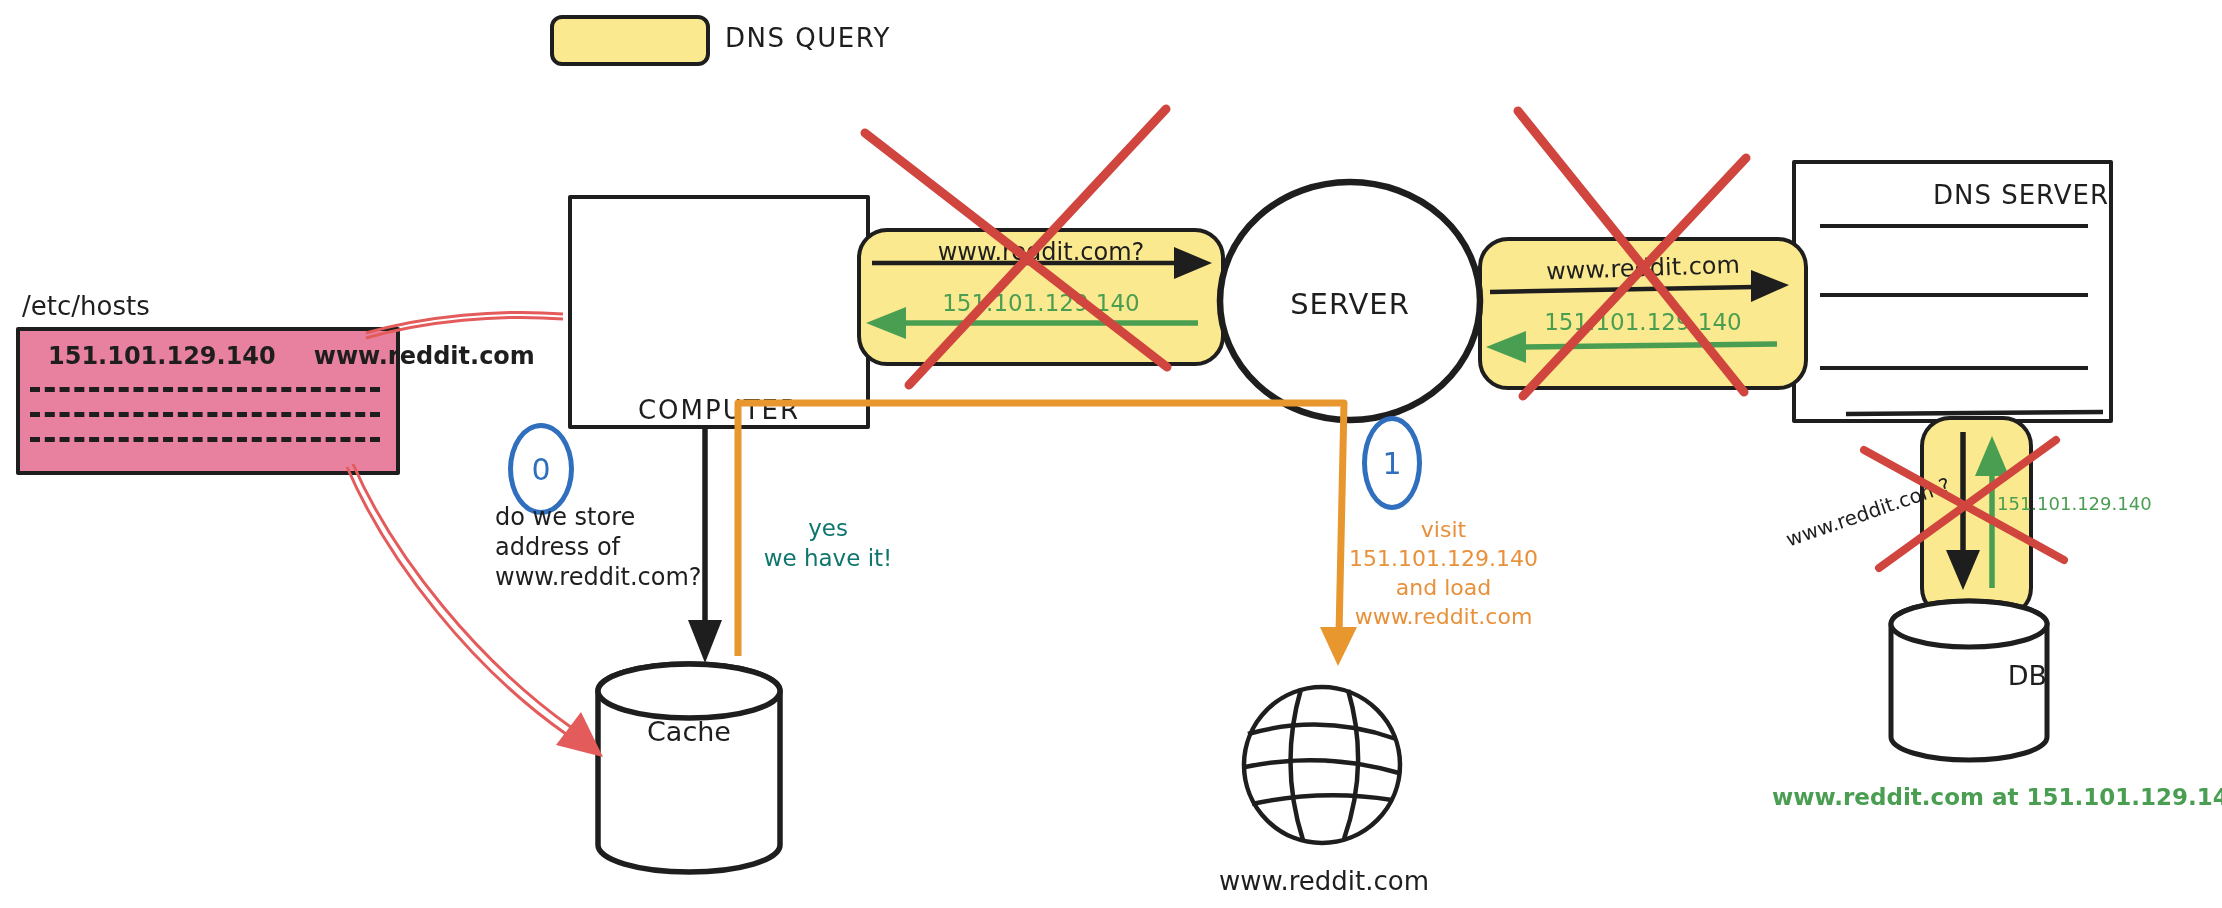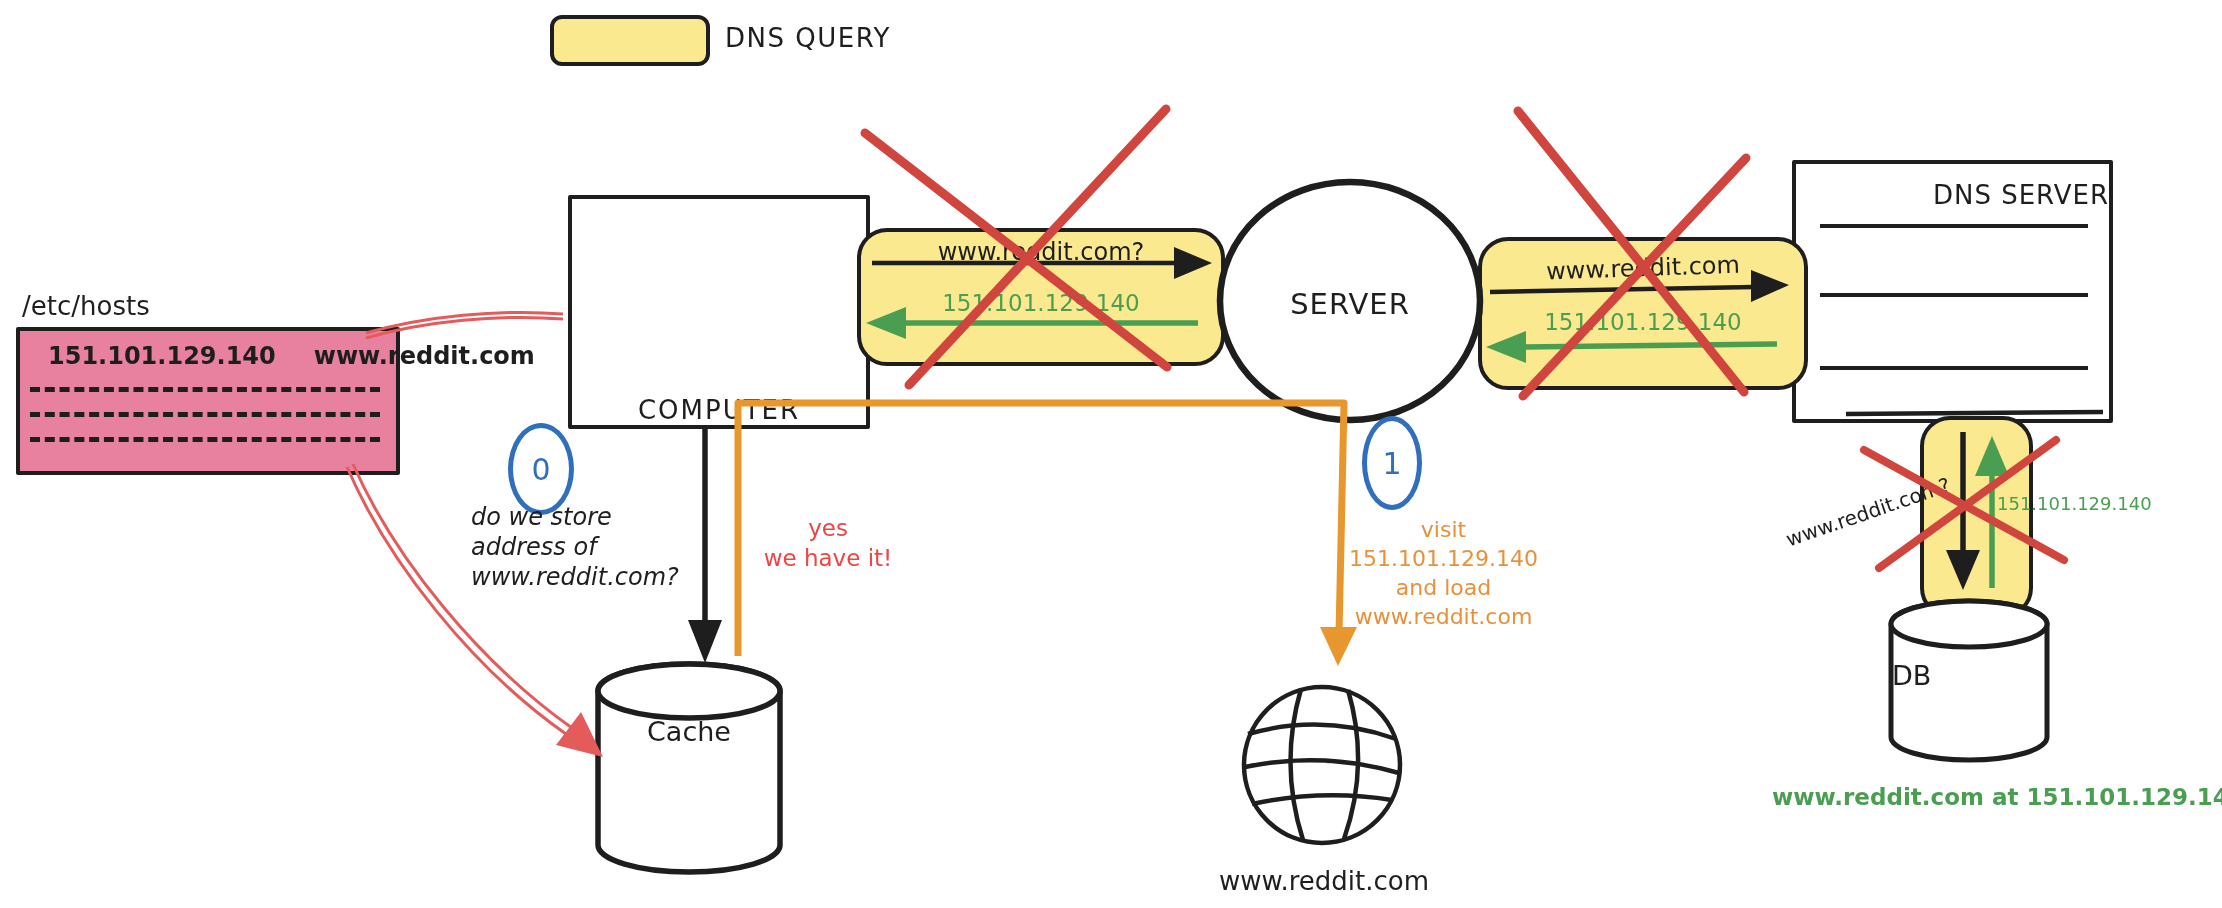--- a/index.html
+++ b/index.html
@@ -41,29 +41,29 @@
   .pill-bd .pill-query{top:13px;transform:rotate(-2deg);}
   .pill-bd .pill-resp{top:68px;}
   
   .vert-query{left:1782px;top:500px;font-size:20px;transform:rotate(-19deg);font-weight:500;}
   .vert-resp{left:1997px;top:493px;font-size:18px;color:#4a9e52;font-weight:500;}
   
   #strokes{position:absolute;left:0;top:0;width:2222px;height:908px;}
   
   .browser-label{left:1262px;top:287px;width:176px;text-align:center;font-size:29px;letter-spacing:1px;}
   .cache-label{left:598px;top:716px;width:182px;text-align:center;font-size:27px;}
-  .db-label{left:1892px;top:660px;width:155px;text-align:left;font-size:27px;}
+  .db-label{left:1892px;top:660px;width:155px;text-align:right;font-size:27px;}
   .globe-label{left:1208px;top:866px;width:232px;text-align:center;font-size:26px;font-weight:500;}
   .badge{position:absolute;border:5px solid #2f6fbe;border-radius:50%;color:#2f6fbe;
     display:flex;align-items:center;justify-content:center;font-size:30px;font-weight:500;background:transparent;}
   .badge-0{left:508px;top:423px;width:56px;height:82px;}
   .badge-1{left:1362px;top:416px;width:50px;height:84px;}
-  .step0-text{left:471px;top:502px;font-size:24px;line-height:30px;font-style:italic;}
+  .step0-text{left:495px;top:502px;font-size:24px;line-height:30px;}
   .step1-text{left:1341px;top:503px;width:205px;text-align:center;font-size:22px;line-height:29px;color:#e8913a;font-weight:500;margin-top:12px;}
-  .cache-reply{left:752px;top:513px;width:152px;text-align:center;font-size:23px;line-height:30px;color:#ef4444;font-weight:500;}
+  .cache-reply{left:752px;top:513px;width:152px;text-align:center;font-size:23px;line-height:30px;color:#0f766e;font-weight:500;}
   .result-text{left:1772px;top:784px;font-size:23px;color:#4a9e52;font-weight:600;}
   .tline{display:block;}
 </style>
 </head>
 <body>
 
 <div id="canvas">
 
   <div class="abs legend-swatch"></div>
   <div class="label legend-label">DNS QUERY</div>

